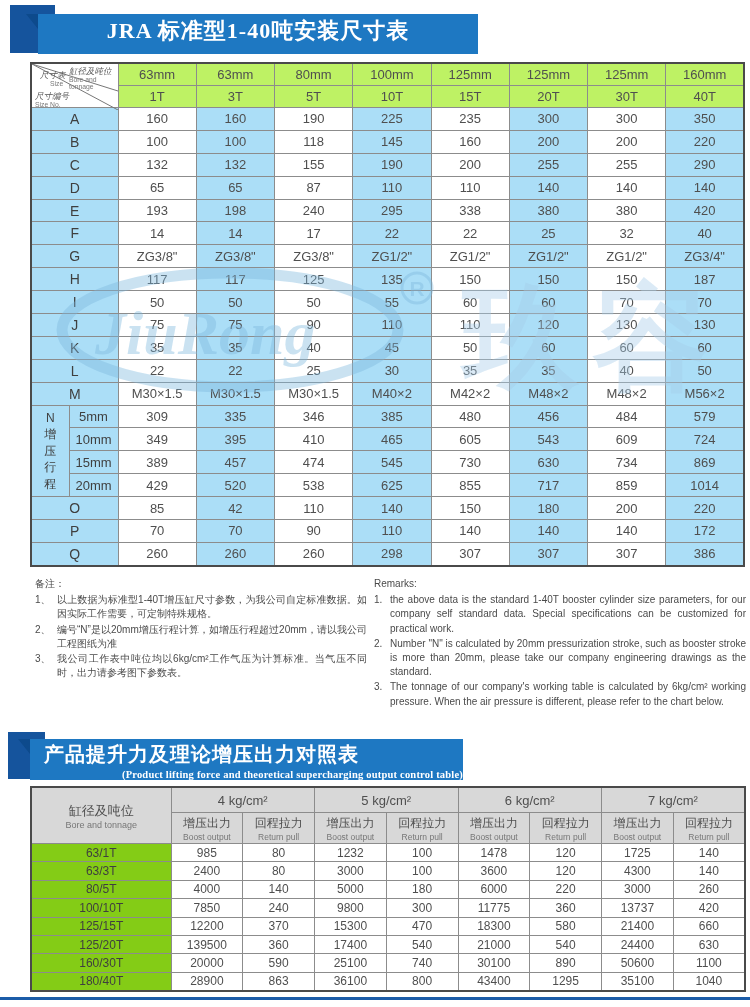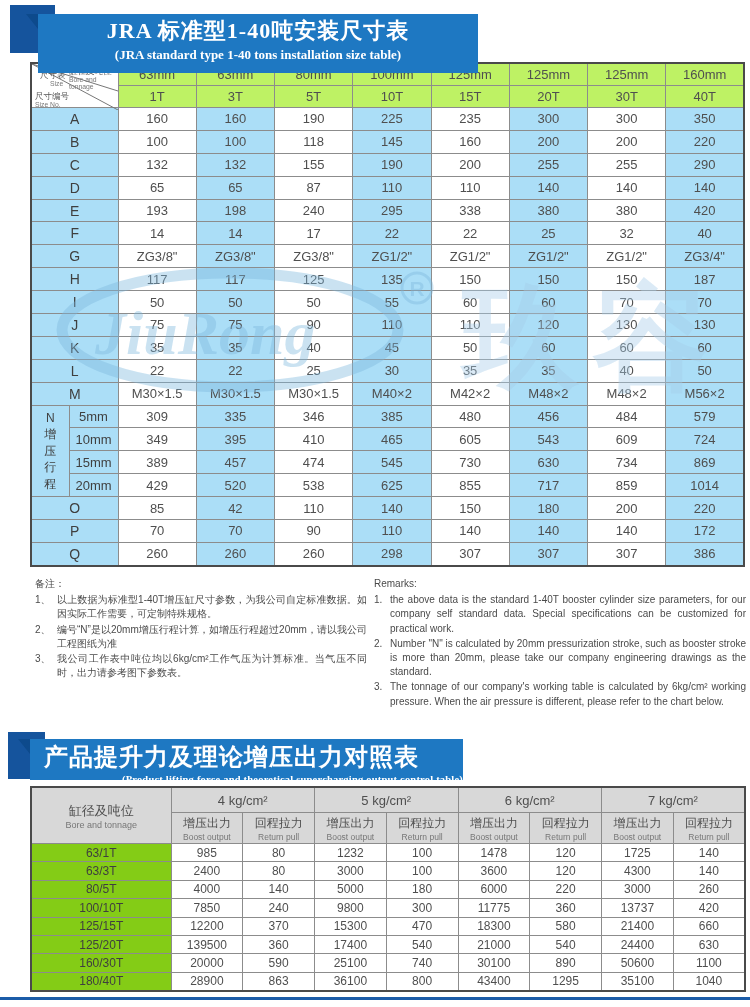--- a/index.html
+++ b/index.html
@@ -5,47 +5,47 @@
   html,body { margin:0; padding:0; background:#fff; }
   .page { position:relative; width:750px; height:1007px; background:#fff; overflow:hidden;
           font-family:"Liberation Sans","DejaVu Sans",sans-serif; }
 
   
   .sq { position:absolute; background:#15549d; }
   #sq1 { left:10px; top:5px; width:45px; height:48px; }
   #sq2 { left:8px; top:732px; width:37px; height:47px; }
   .ribbon { position:absolute; background:#1e78c2; color:#fff; z-index:2;
             font-family:"Liberation Serif","DejaVu Serif",serif; }
-  #ribbon1 { left:38px; top:14px; width:440px; height:59px; text-align:center; }
+  #ribbon1 { left:38px; top:14px; width:440px; height:40px; text-align:center; }
   #ribbon2 { left:30px; top:739px; width:433px; height:41px; text-align:left; padding-left:14px; width:419px; }
   .fold { position:absolute; left:-12px; top:0; width:12px; height:15px; background:#0d4a8c;
           clip-path:polygon(0 0,100% 0,100% 100%); }
   .btitle  { font-weight:bold; letter-spacing:1px; }
   #ribbon1 .btitle { font-size:22px; margin-top:2px; }
-  #ribbon2 .btitle { font-size:24px; margin-top:2px; }
+  #ribbon2 .btitle { font-size:20px; margin-top:2px; }
   .bsub { font-weight:bold; }
   #ribbon1 .bsub { font-size:13px; margin-top:1px; }
   #ribbon2 .bsub { font-size:10.5px; margin-top:1px; letter-spacing:0.2px;text-align:right; }
 
   
   #t1 { position:absolute; left:30px; top:62px; width:715px; border-collapse:collapse;
         table-layout:fixed; font-size:13px; color:#4f4f4f; z-index:1; }
   #t1 th, #t1 td { border:1px solid #8c8c8c; text-align:center; vertical-align:middle;
                    padding:0; height:21.9px; font-weight:normal; background:#fff; }
   #t1 { border:2px solid #4a4a4a; }
   #t1 .hdr { background:#bef264; height:21px; color:#4f4f4f; }
   #t1 .rl  { background:#abdef7; font-size:14px; color:#3f3f3f; }
   #t1 .alt { background:#abdef7; }
   #t1 .sub { font-size:13px; }
   #t1 .nlab span { display:block; line-height:16.5px; font-size:12px; }
   
   .corner { position:relative; background:#fff !important; }
   .corner svg { position:absolute; left:0; top:0; }
   .corner .lbl { position:absolute; color:#555; line-height:1.05; text-align:left; }
-  .c-cn { font-size:8.5px; } .c-en { font-size:6.8px; color:#777; }
+  .c-cn { font-size:8.5px;font-style:italic; } .c-en { font-size:6.8px; color:#777; }
   .l-size   { left:8px;  top:7px; }
   .l-size .c-en { padding-left:10px; }
   .l-bore   { left:37px; top:3px; text-align:right; }
   .l-sizeno { left:3px;  top:28px; }
 
   
   .wm { position:absolute; left:35px; top:262px; z-index:4; pointer-events:none; opacity:.40; }
 
   
   .remarks { position:absolute; top:577px; font-size:10px; color:#4a4a4a; line-height:1.42; z-index:1; }
@@ -76,21 +76,20 @@
 </style>
 </head>
 <body>
 
 <div class="page">
 
   <div class="sq" id="sq1"></div>
   <div class="ribbon" id="ribbon1">
     <div class="fold"></div>
     <div class="btitle">JRA 标准型1-40吨安装尺寸表</div>
-    <div class="bsub">(JRA standard type 1-40 tons installation size table)</div>
   </div>
 
   <table id="t1">
     <colgroup>
         <col style="width:38px">
         <col style="width:49px">
         <col span="8">
       </colgroup>
     <thead>
       <tr>

